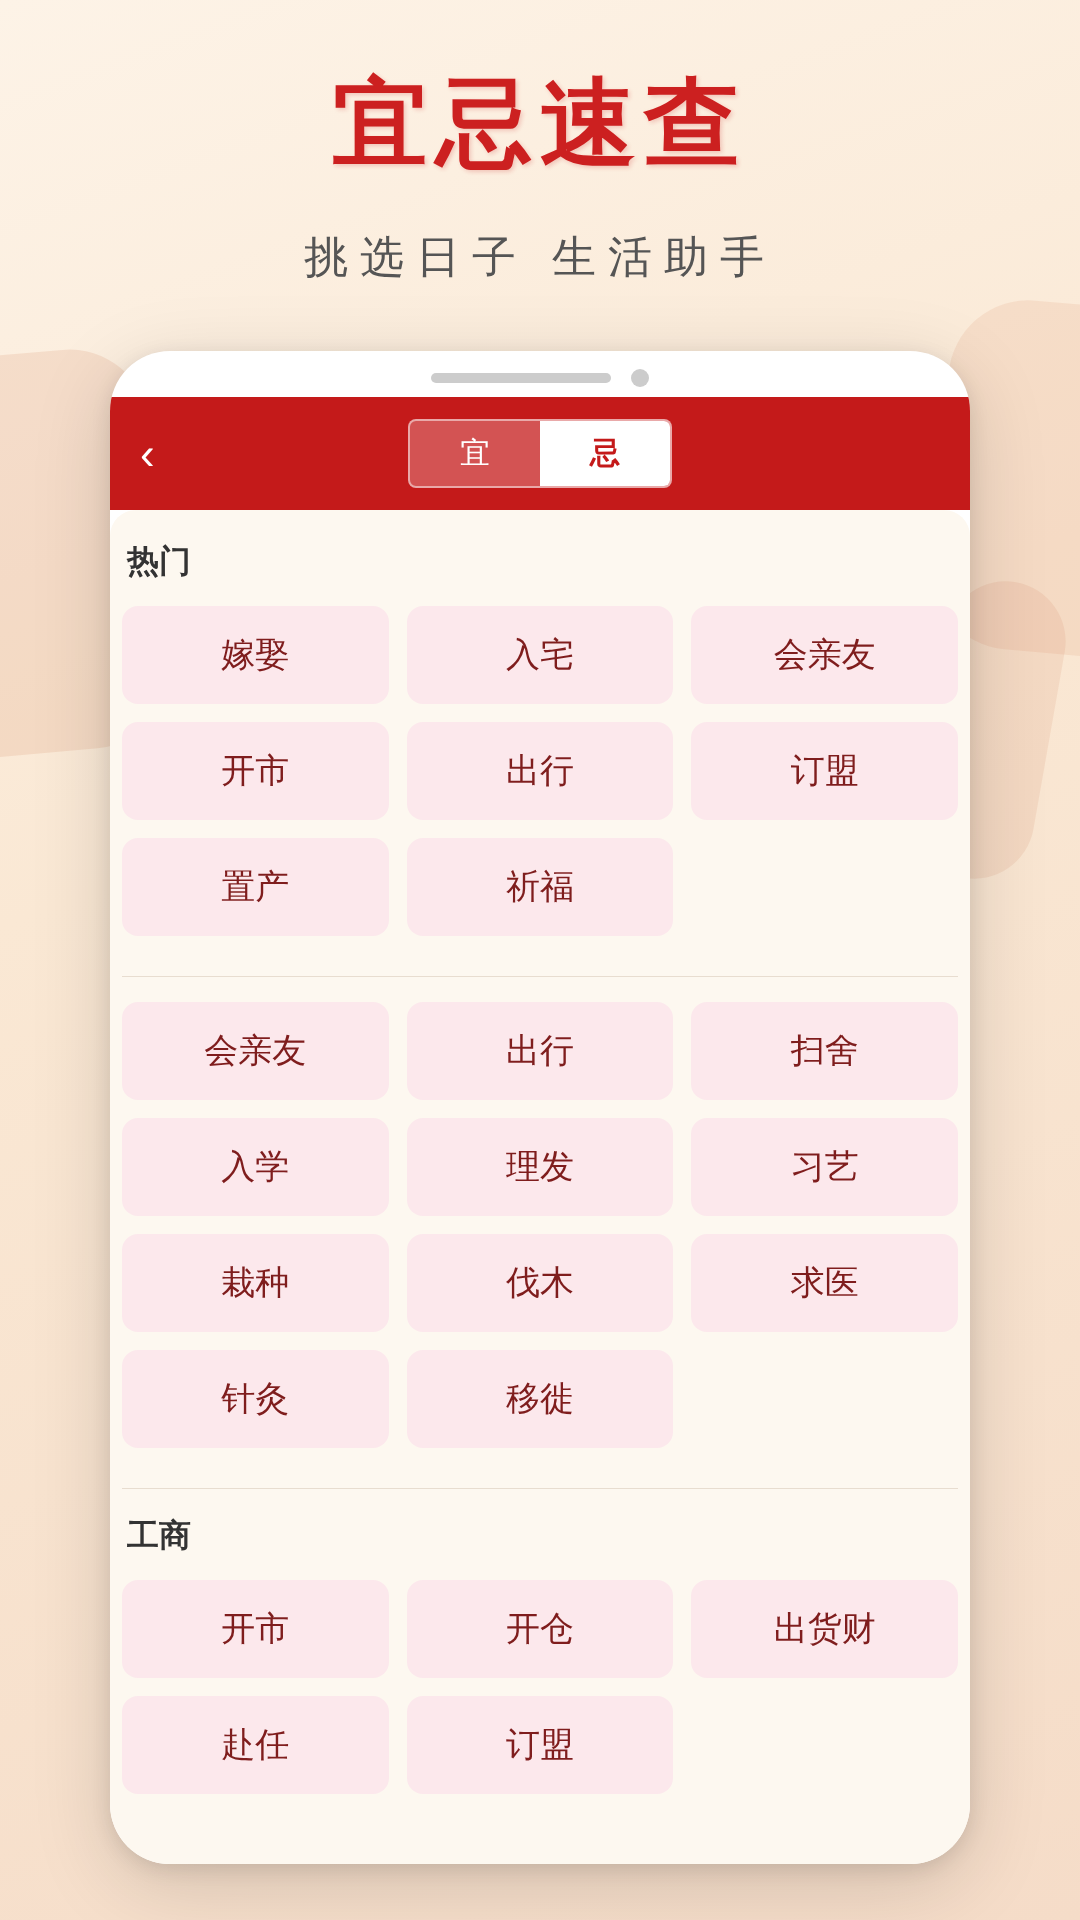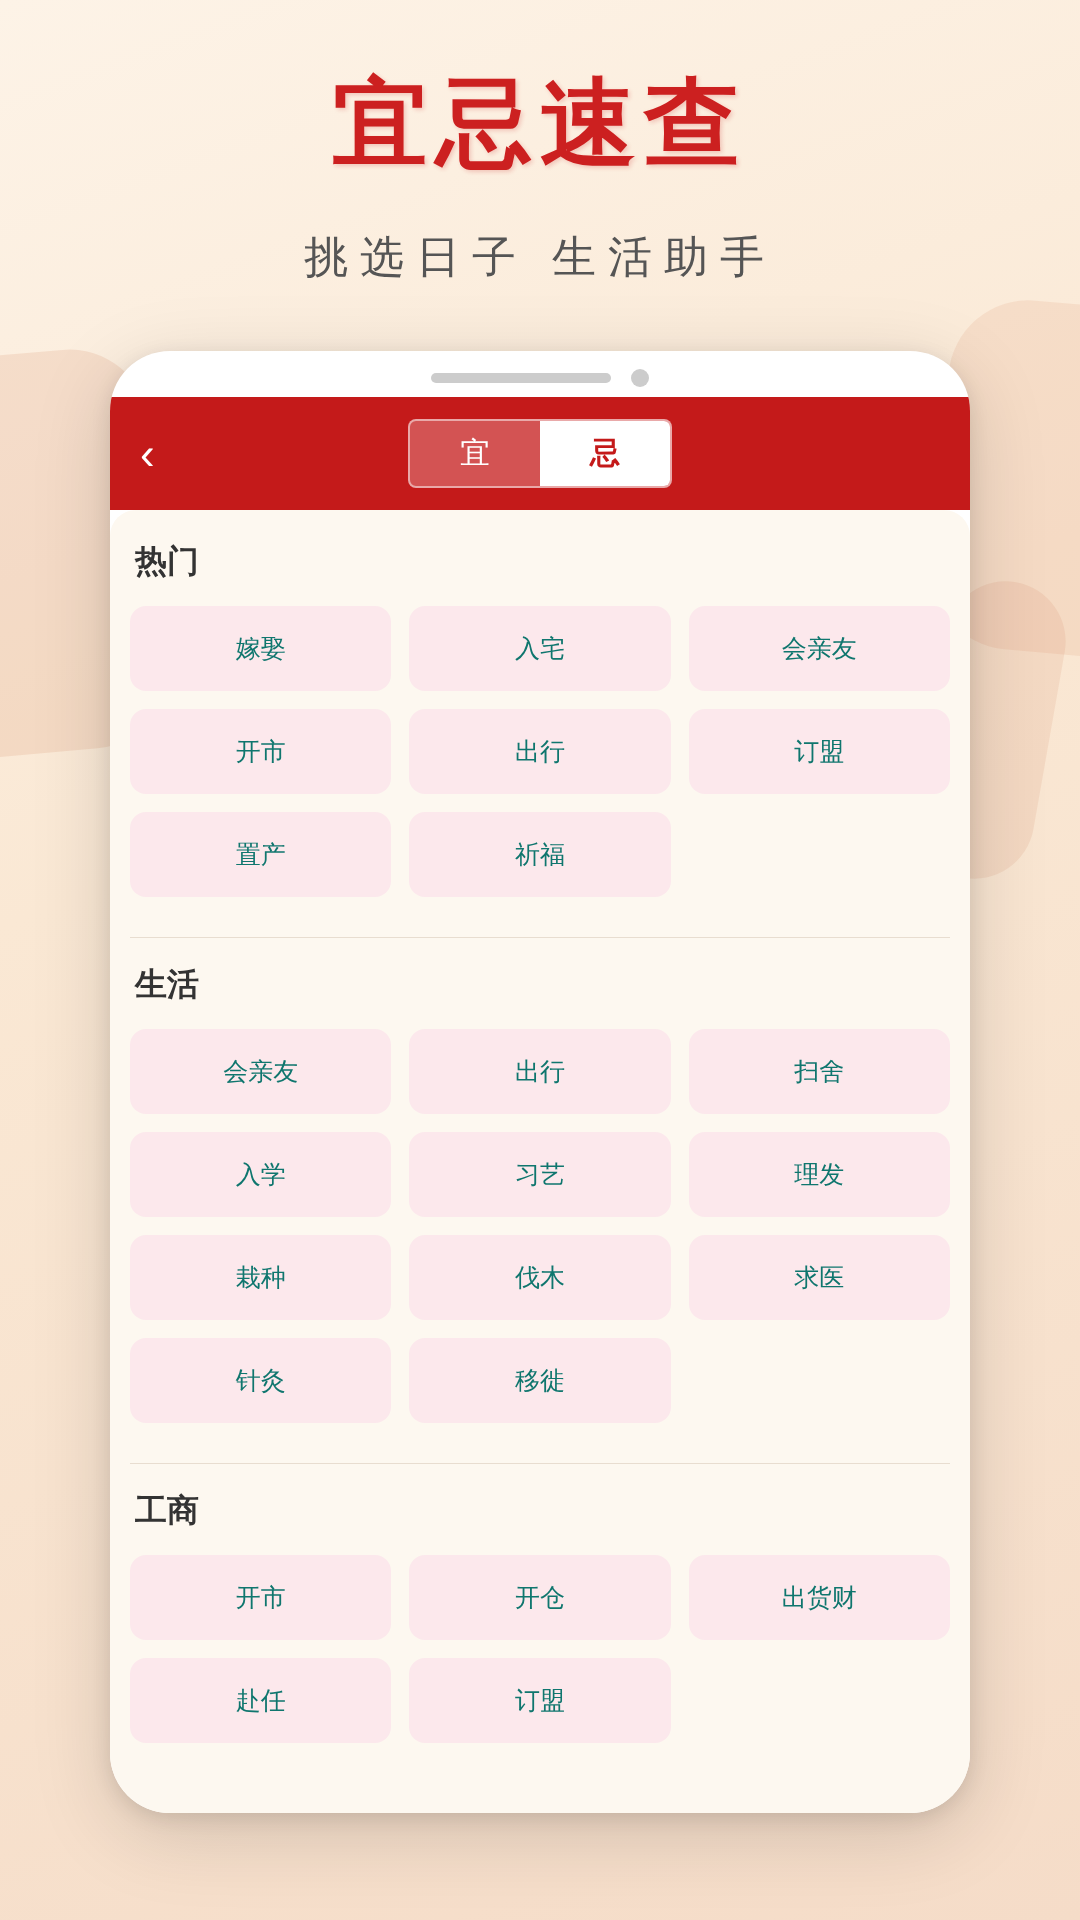--- a/index.html
+++ b/index.html
@@ -152,21 +152,21 @@
       font-weight: 600;
     }
     .toggle-btn:not(.active) {
       background: transparent;
       color: #fff;
     }
 
     
     .content-area {
       background: #fdf8f0;
-      padding: 30px 20px 30px;
+      padding: 30px 12px 30px;
       min-height: 900px;
       border-radius: 26px;
     }
 
     
     .section {
       margin-bottom: 40px;
     }
     .section-title {
       font-size: 32px;
@@ -187,22 +187,22 @@
       grid-template-columns: repeat(3, 1fr);
       gap: 18px;
     }
 
     
     .item-btn {
       background: #fce8ec;
       border: none;
       border-radius: 16px;
       padding: 26px 10px;
-      font-size: 25px;
-      color: #0f766e;
+      font-size: 34px;
+      color: #7f1d1d;
       text-align: center;
       cursor: pointer;
       font-family: inherit;
     }
   </style>
 </head>
 <body>
 
 <div class="bg-deco">
   <div class="bg-deco-left"></div>
@@ -243,28 +243,27 @@
           <button class="item-btn">出行</button>
           <button class="item-btn">订盟</button>
           <button class="item-btn">置产</button>
           <button class="item-btn">祈福</button>
         </div>
       </div>
 
       <div class="section-divider"></div>
 
       <div class="section">
-        <div class="section-title">生活</div>
         <div class="item-grid">
           <button class="item-btn">会亲友</button>
           <button class="item-btn">出行</button>
           <button class="item-btn">扫舍</button>
           <button class="item-btn">入学</button>
+          <button class="item-btn">理发</button>
           <button class="item-btn">习艺</button>
-          <button class="item-btn">理发</button>
           <button class="item-btn">栽种</button>
           <button class="item-btn">伐木</button>
           <button class="item-btn">求医</button>
           <button class="item-btn">针灸</button>
           <button class="item-btn">移徙</button>
         </div>
       </div>
 
       <div class="section-divider"></div>
 

